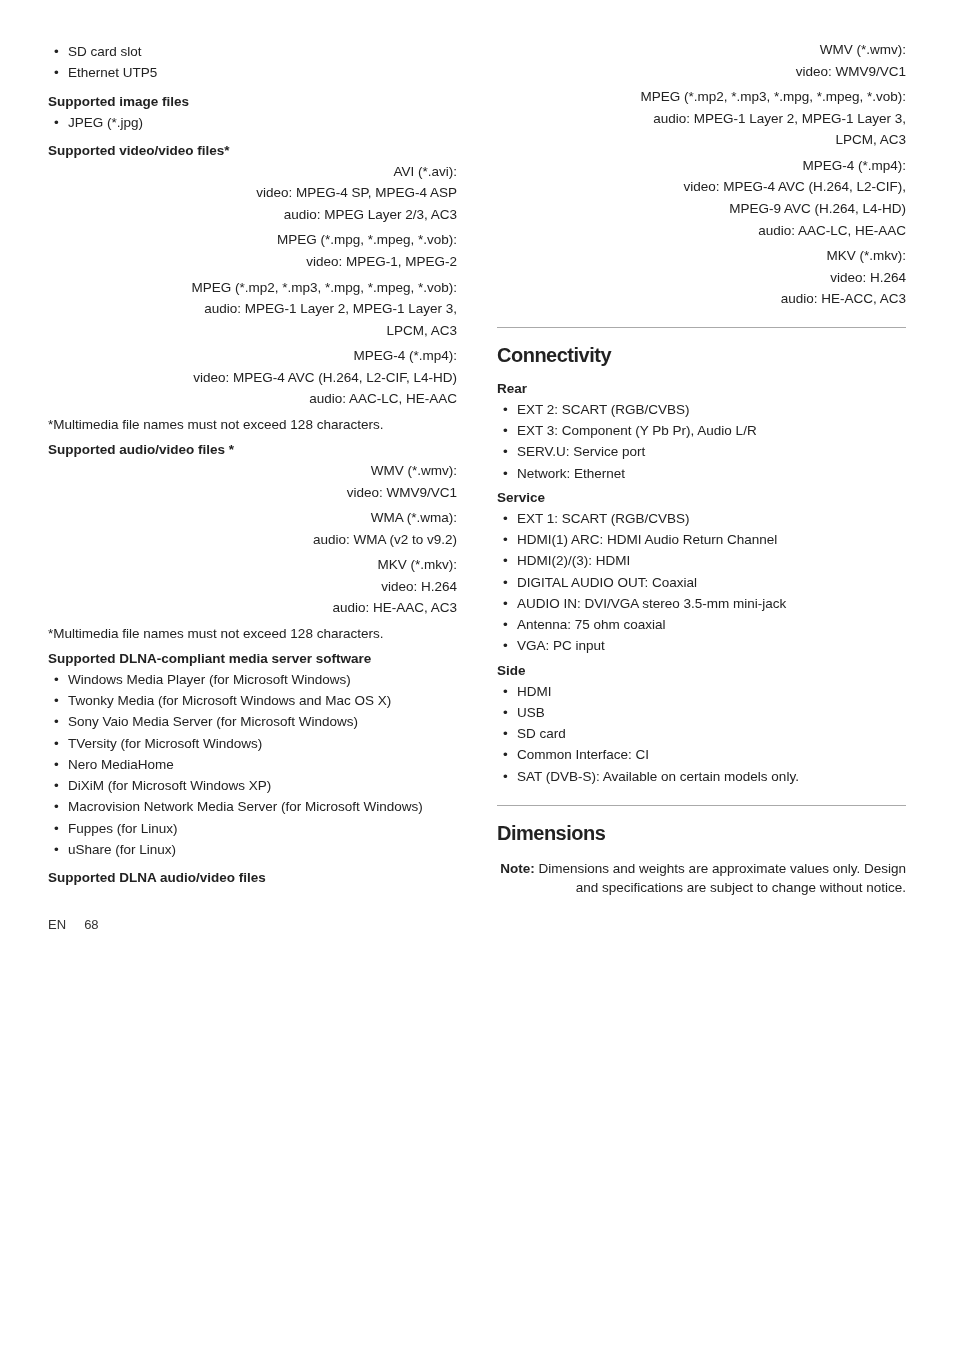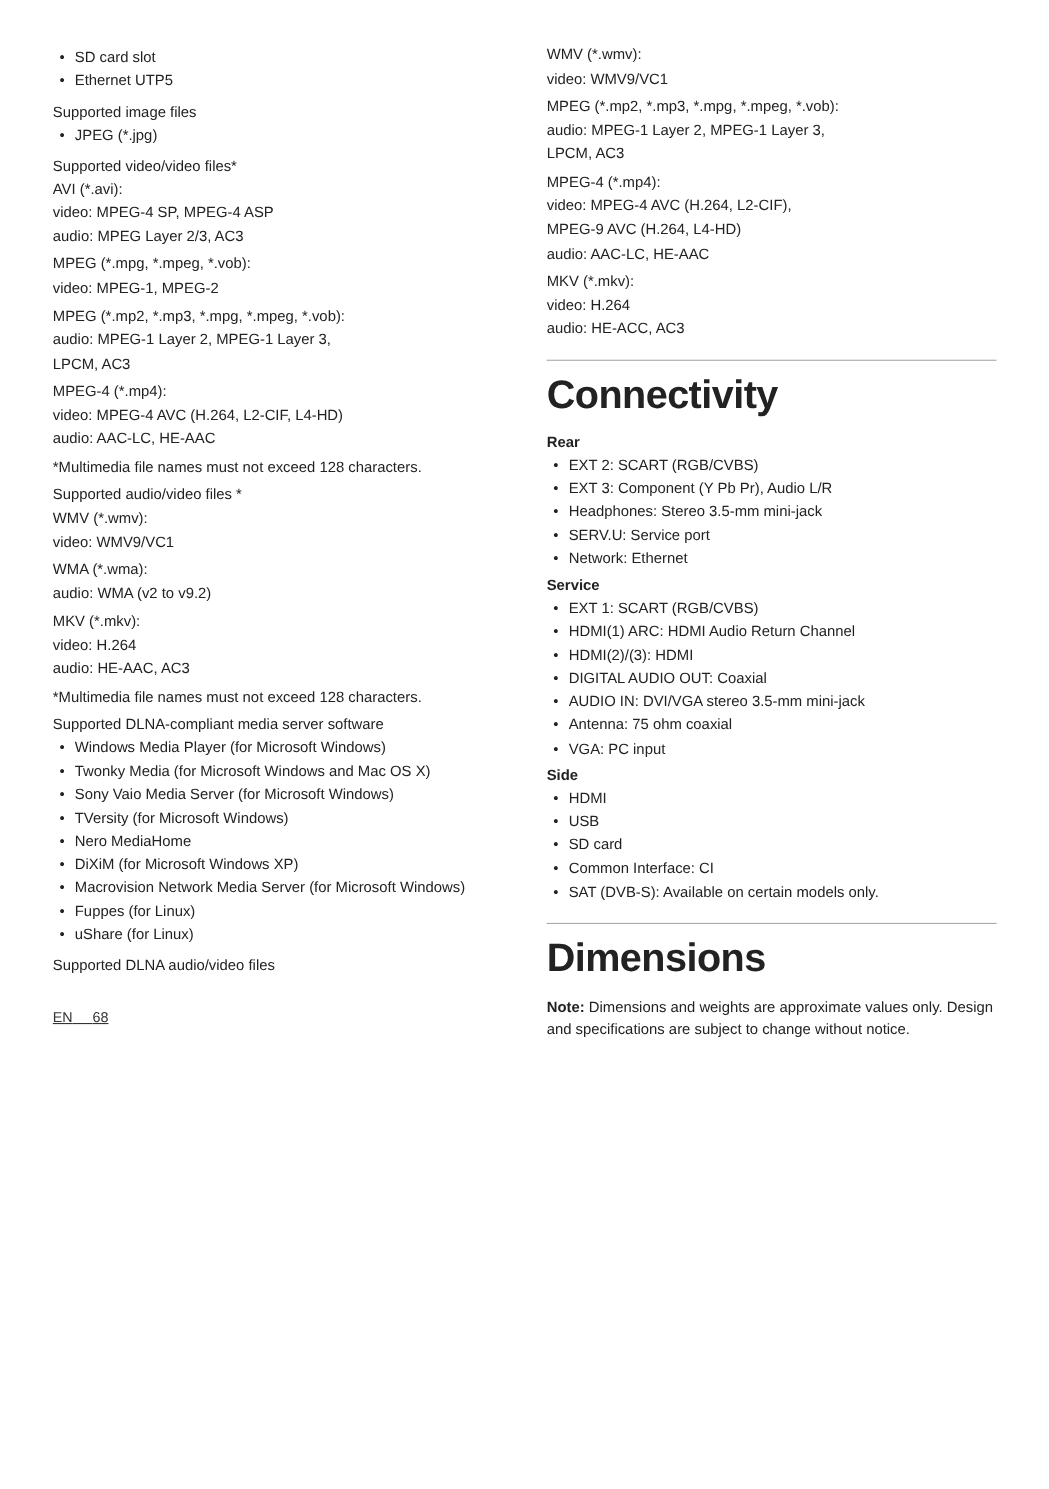--- a/index.html
+++ b/index.html
@@ -20,35 +20,36 @@
     }
     .col-left {
       flex: 1 1 0;
       min-width: 0;
     }
     .col-right {
       flex: 1 1 0;
       min-width: 0;
     }
     .section-heading {
-      font-weight: normal;
+      font-weight: bold;
       font-size: 13.5px;
       margin-bottom: 4px;
       margin-top: 10px;
     }
     .bold-note {
       font-weight: normal;
       margin-top: 8px;
       margin-bottom: 4px;
       font-size: 13.5px;
     }
     .plain-text {
       font-size: 13.5px;
       margin-bottom: 2px;
       line-height: 1.45;
+      text-align: right;
     }
     ul.bullet-list {
       list-style: none;
       padding-left: 0;
       margin: 2px 0 6px 0;
     }
     ul.bullet-list li {
       padding-left: 20px;
       position: relative;
       font-size: 13.5px;
@@ -63,37 +64,36 @@
     }
     .block {
       margin-bottom: 6px;
     }
     .section-divider {
       border: none;
       border-top: 1.5px solid #aaa;
       margin: 18px 0 10px 0;
     }
     .big-heading {
-      font-size: 36px;
+      font-size: 20px;
       font-weight: bold;
       font-family: Arial, Helvetica, sans-serif;
       margin-bottom: 14px;
-      margin-top: 4px;
+      margin-top: 16px;
       letter-spacing: -0.5px;
     }
     .subsection-heading {
       font-weight: bold;
       font-size: 13.5px;
       margin-bottom: 4px;
     }
     .footer-text {
       margin-top: 32px;
       font-size: 13px;
       color: #333;
-      text-decoration: underline;
     }
   </style>
 </head>
 <body>
 
 <div class="page">
 
   <div class="col-left">
 
     <ul class="bullet-list">
@@ -194,21 +194,20 @@
       <div class="plain-text">audio: HE-ACC, AC3</div>
     </div>
 
     <hr class="section-divider">
     <div class="big-heading">Connectivity</div>
 
     <div class="subsection-heading">Rear</div>
     <ul class="bullet-list">
       <li>EXT 2: SCART (RGB/CVBS)</li>
       <li>EXT 3: Component (Y Pb Pr), Audio L/R</li>
-      <li>Headphones: Stereo 3.5-mm mini-jack</li>
       <li>SERV.U: Service port</li>
       <li>Network: Ethernet</li>
     </ul>
 
     <div class="subsection-heading">Service</div>
     <ul class="bullet-list">
       <li>EXT 1: SCART (RGB/CVBS)</li>
       <li>HDMI(1) ARC: HDMI Audio Return Channel</li>
       <li>HDMI(2)/(3): HDMI</li>
       <li>DIGITAL AUDIO OUT: Coaxial</li>

